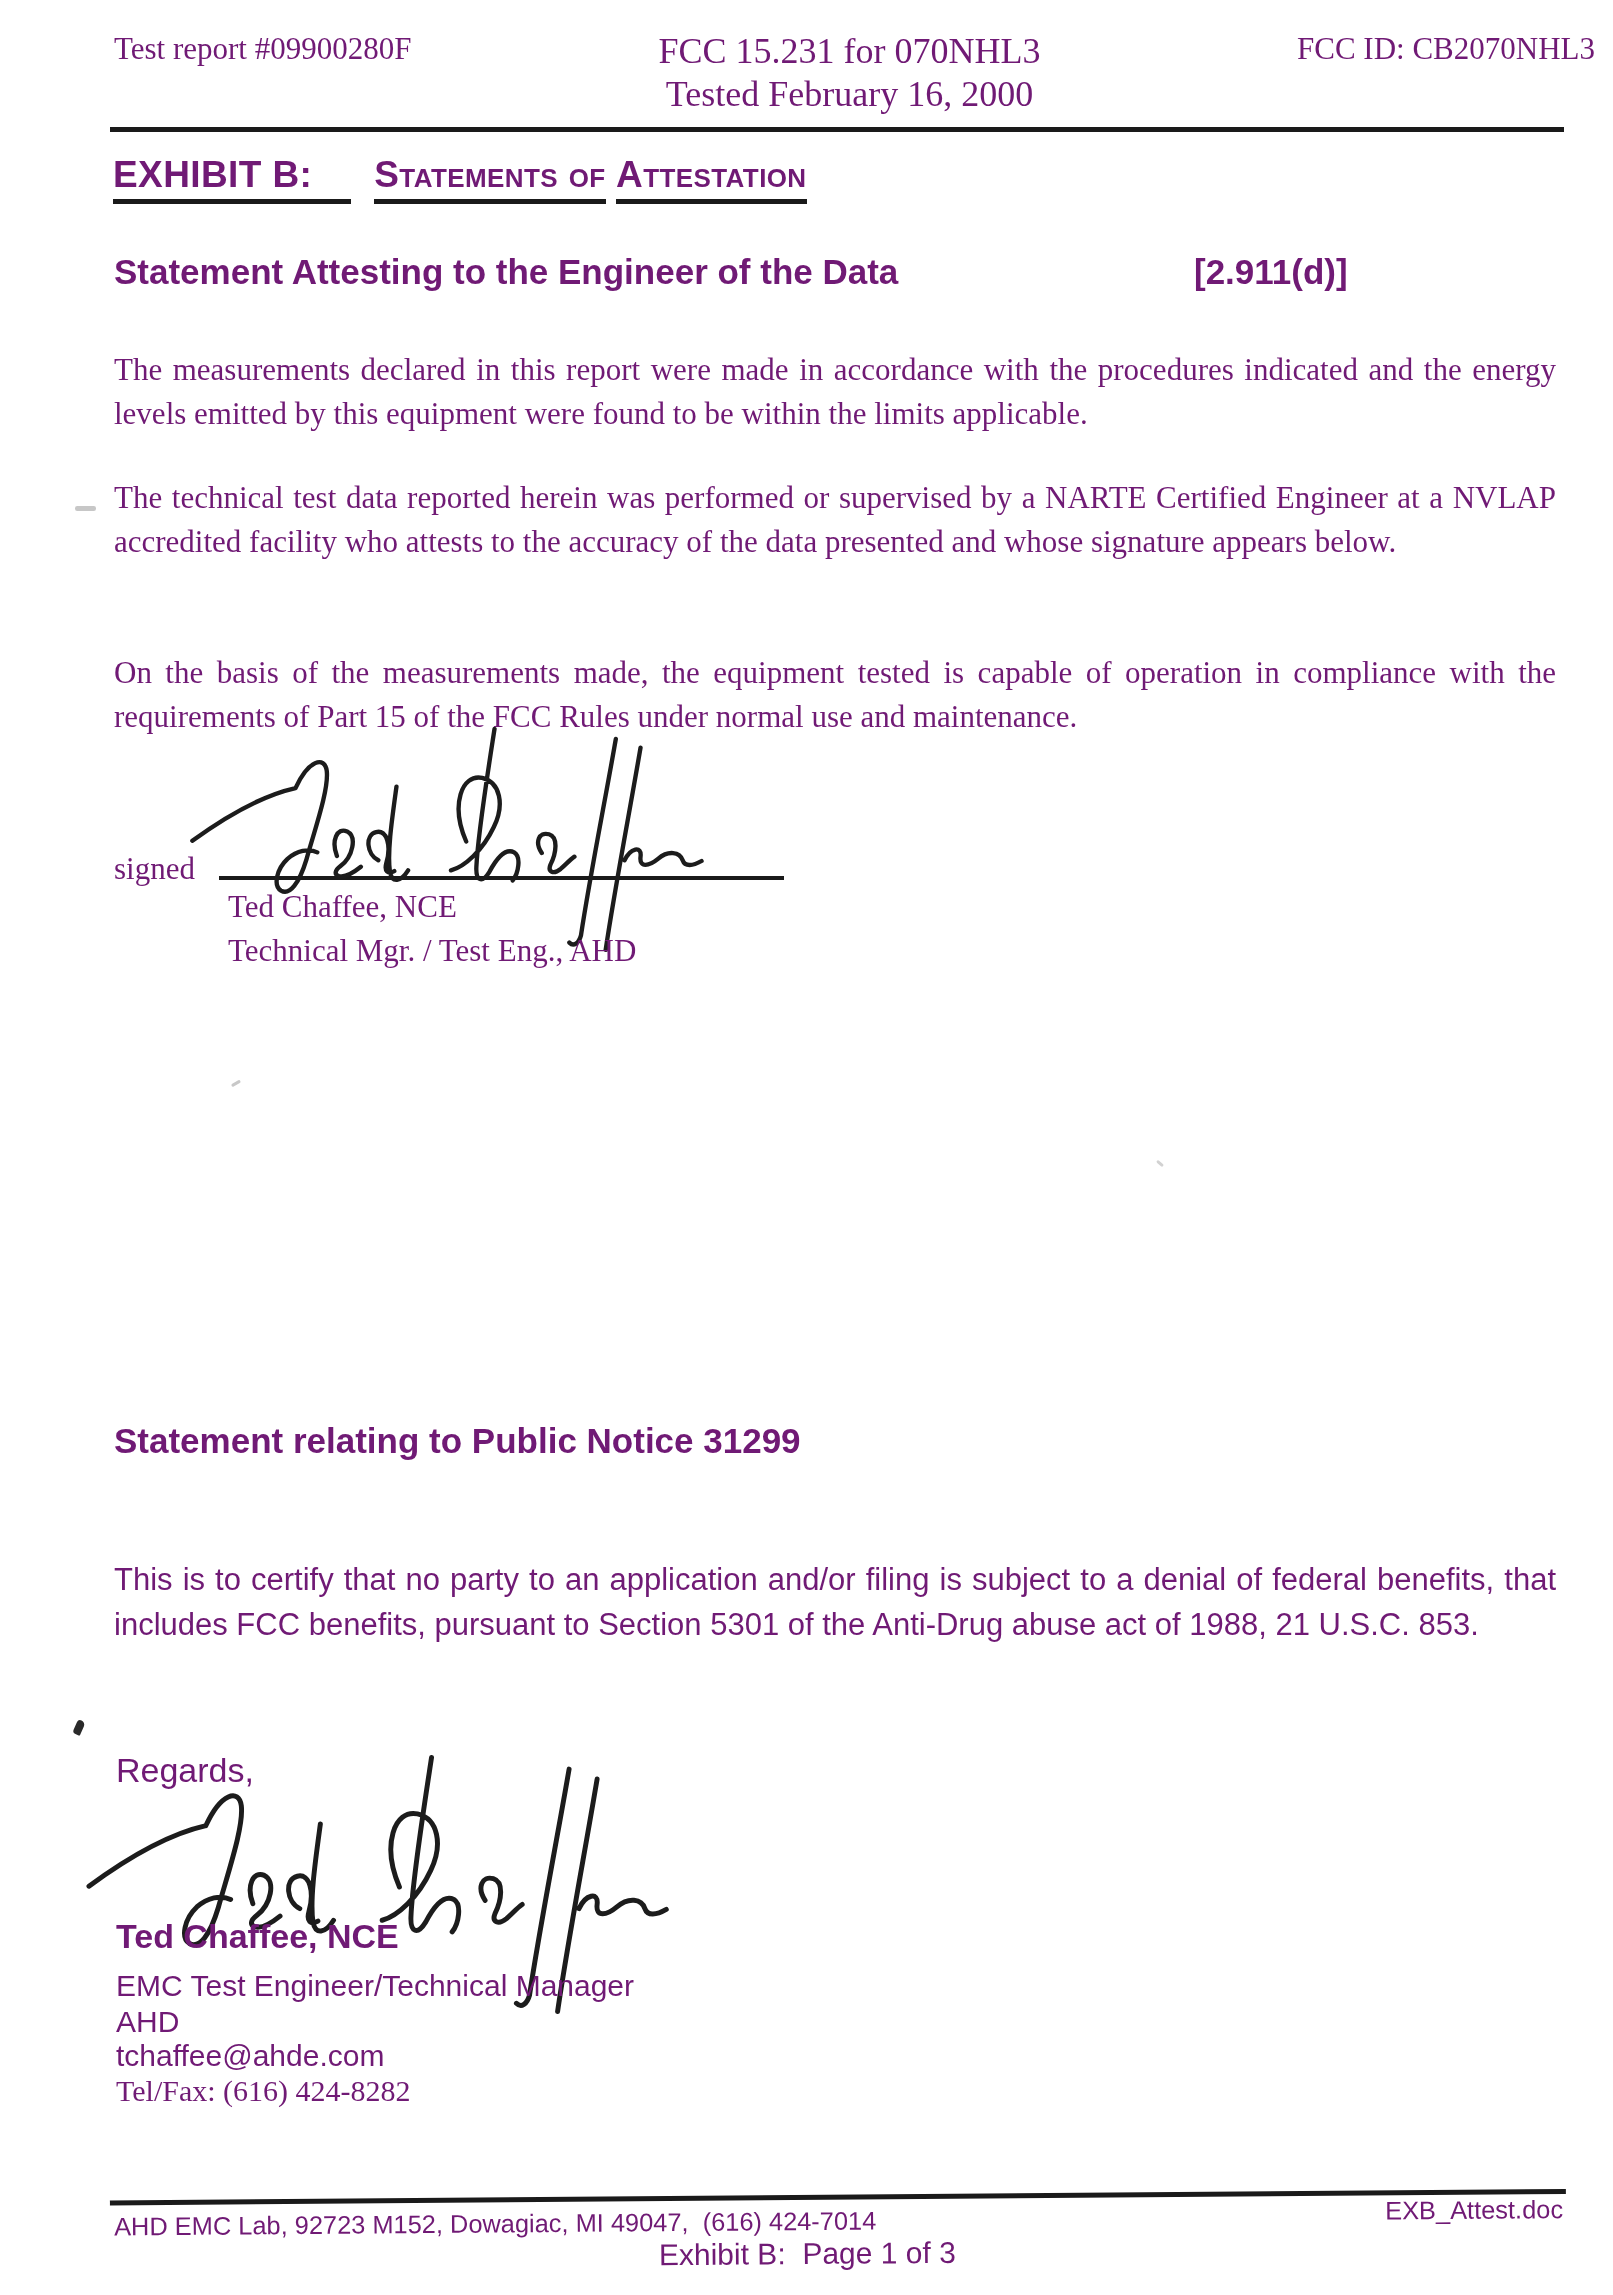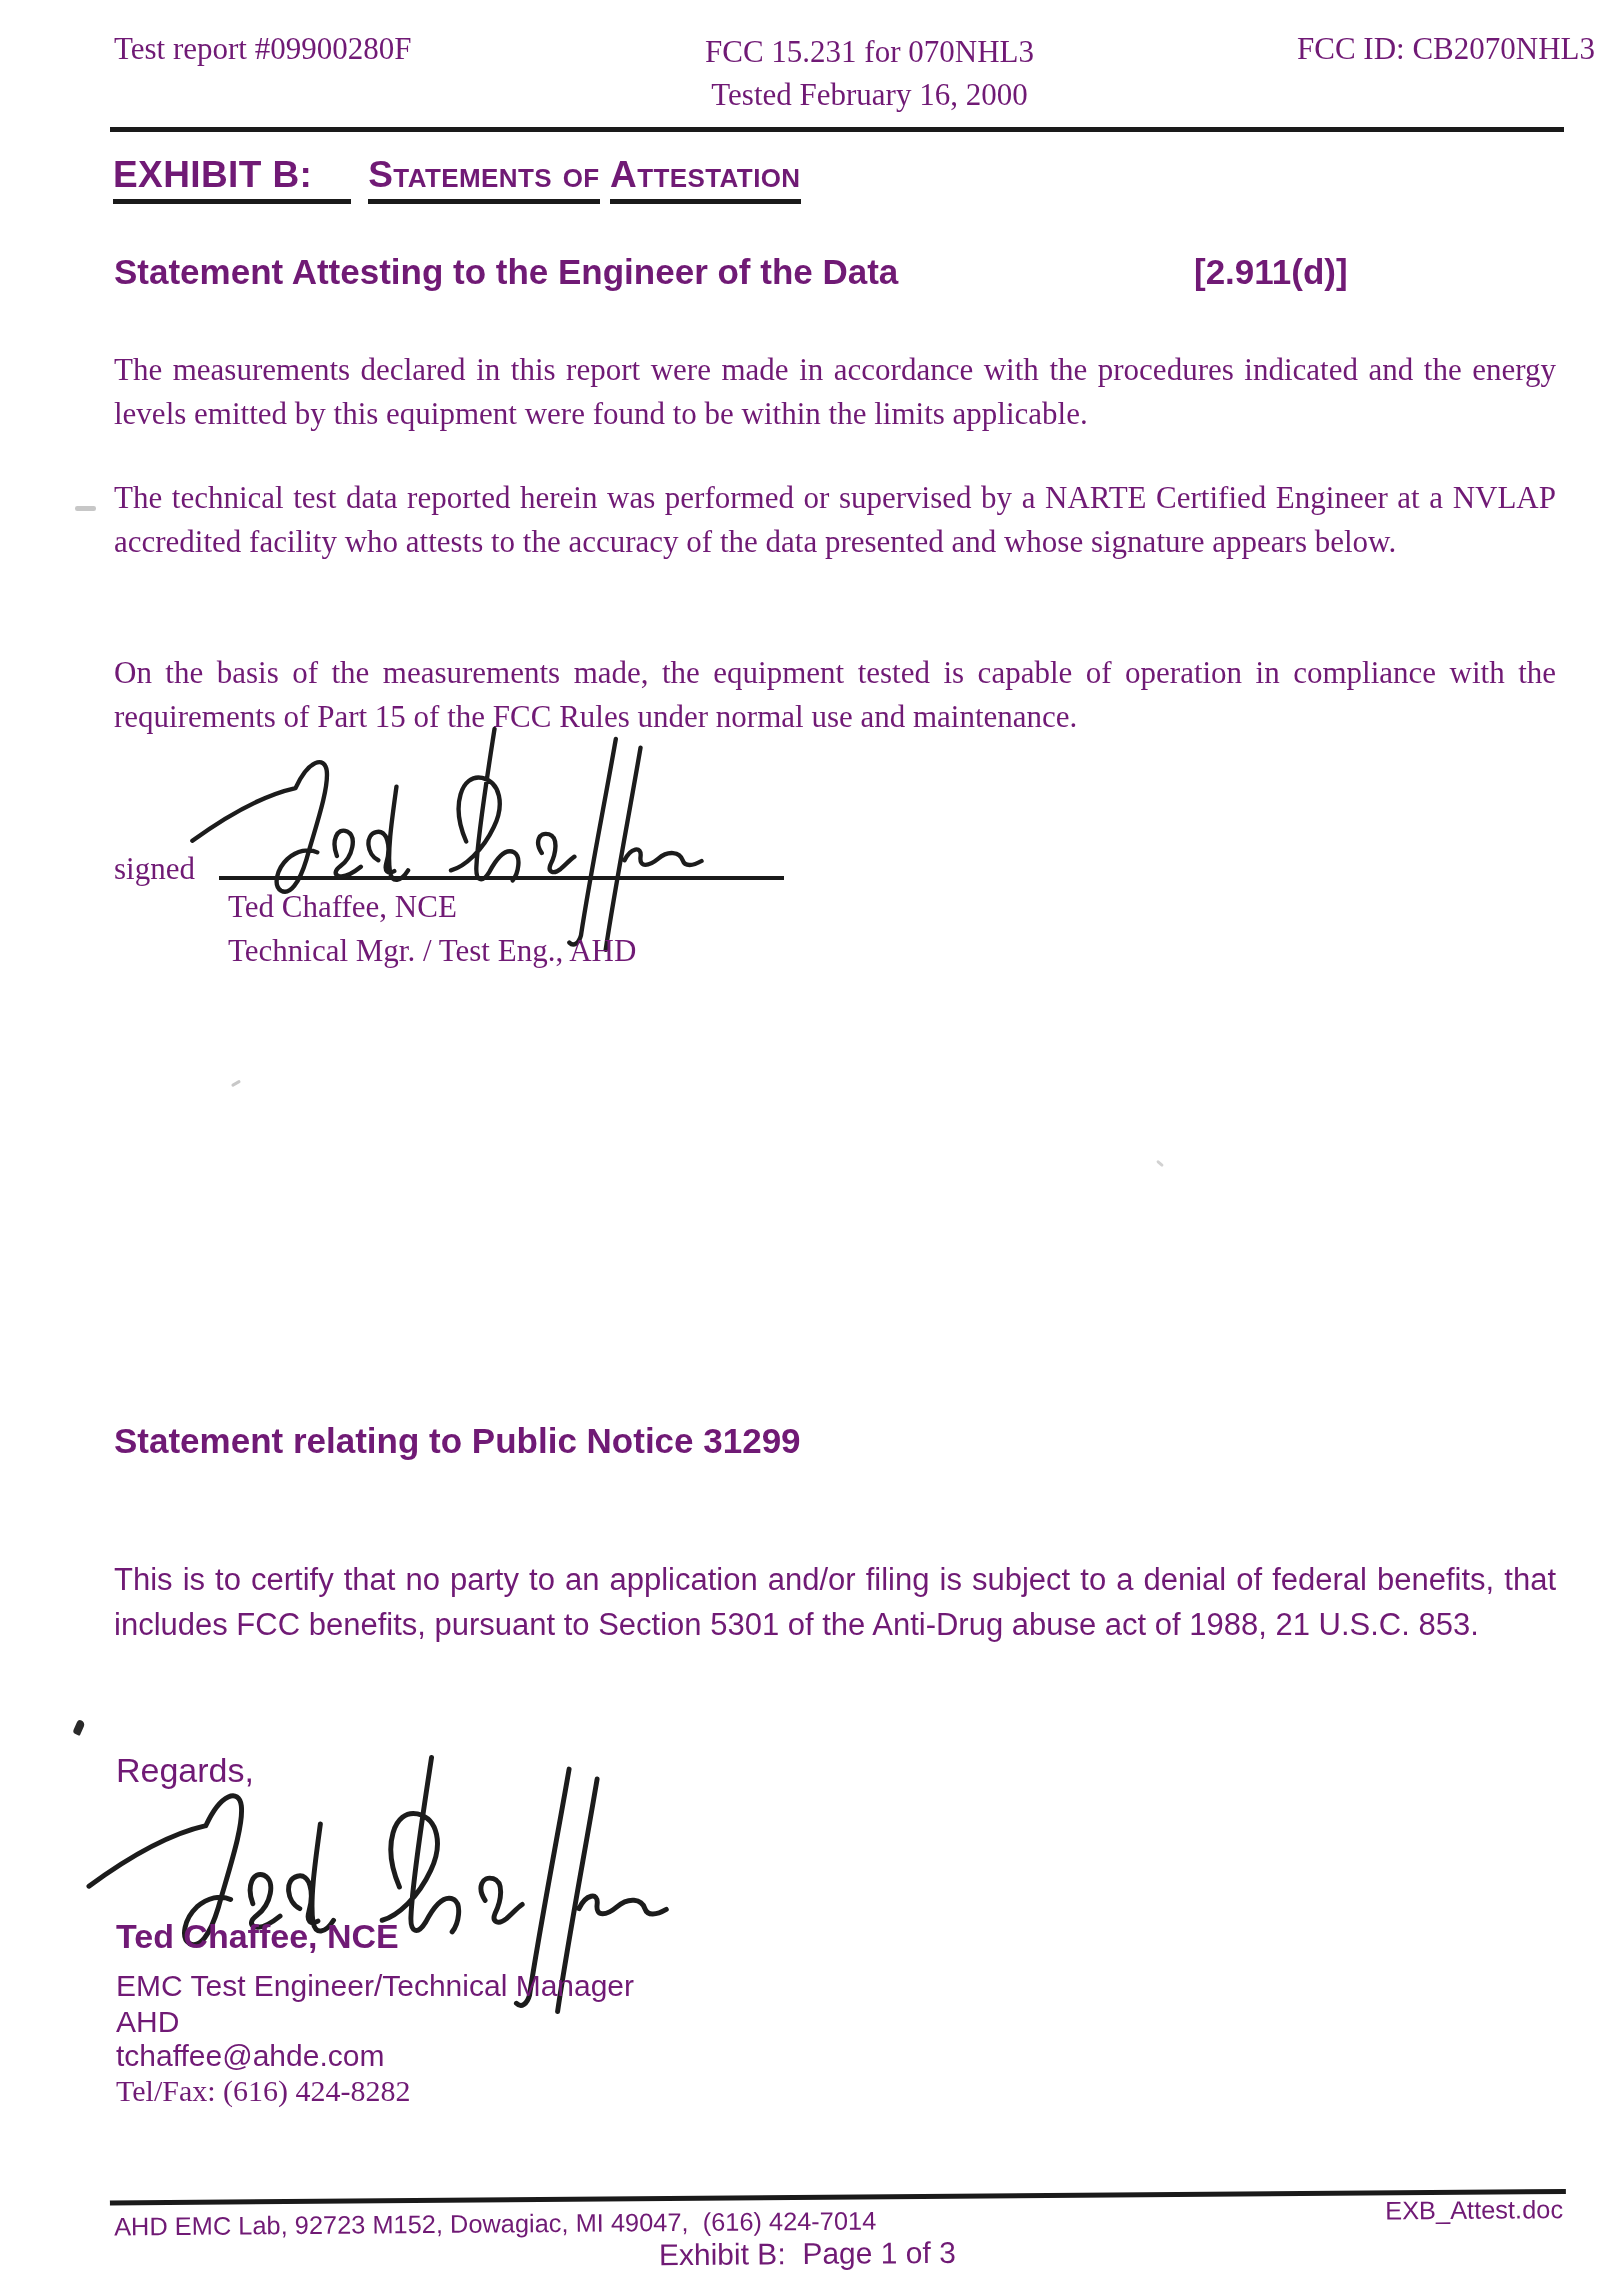--- a/index.html
+++ b/index.html
@@ -1,30 +1,30 @@
 <!DOCTYPE html>
 <html style="font-size:12px"><head>
 <meta charset="utf-8">
 <style>
   html,body{margin:0;padding:0;background:#ffffff;}
   .page{position:relative;width:1614px;height:2295px;background:#ffffff;color:#701a75;overflow:hidden;
         font-family:"Liberation Serif", serif;padding-left:35px;}
 
   
   .hdr-left{position:absolute;left:114px;top:30px;font-size:31px;line-height:37px;}
-  .hdr-center{position:absolute;left:642px;top:30px;width:455px;text-align:center;font-size:31px;line-height:43px;}
+  .hdr-center{position:absolute;left:622px;top:30px;width:455px;text-align:center;font-size:36px;line-height:43px;}
   .hdr-right{position:absolute;right:54px;top:30px;width:448px;text-align:right;font-size:31px;line-height:37px;}
   .hdr-rule{position:absolute;left:110px;top:127px;width:1454px;height:4.5px;background:#1a1a1a;}
 
   
   .exhibit{position:absolute;left:113px;top:154px;font-family:"Liberation Sans",sans-serif;
            font-weight:700;font-size:37px;letter-spacing:0.4px;white-space:nowrap;}
   .exhibit .u{border-bottom:5.2px solid #1a1a1a;padding-bottom:3px;display:inline-block;}
   .exhibit .pad{padding-right:39px;}
-  .exhibit .gap{margin-left:17px;}
+  .exhibit .gap{margin-left:23px;}
   .exhibit .gap2{margin-left:10.5px;}
   .sc{font-variant:small-caps;}
 
   
   .sec-heading{position:absolute;left:114px;width:1442px;font-family:"Liberation Sans",sans-serif;
                font-weight:700;font-size:35px;white-space:nowrap;}
   .sec1-heading{top:252px;}
   .sec1-ref{position:absolute;left:1080px;top:0;text-align:right;}
   .sec2-heading{top:1421px;}
 

